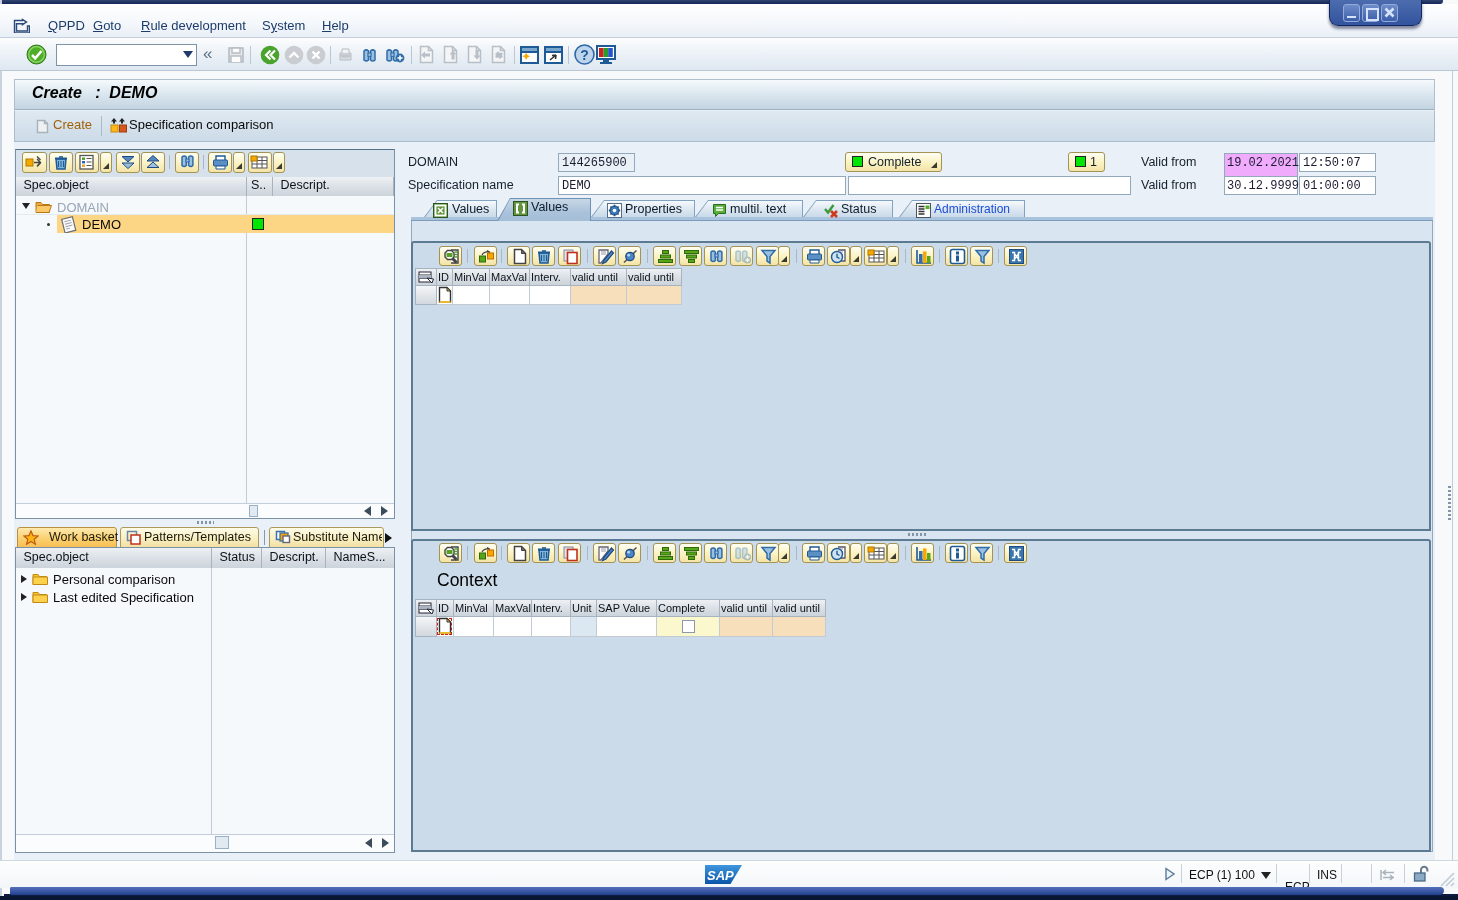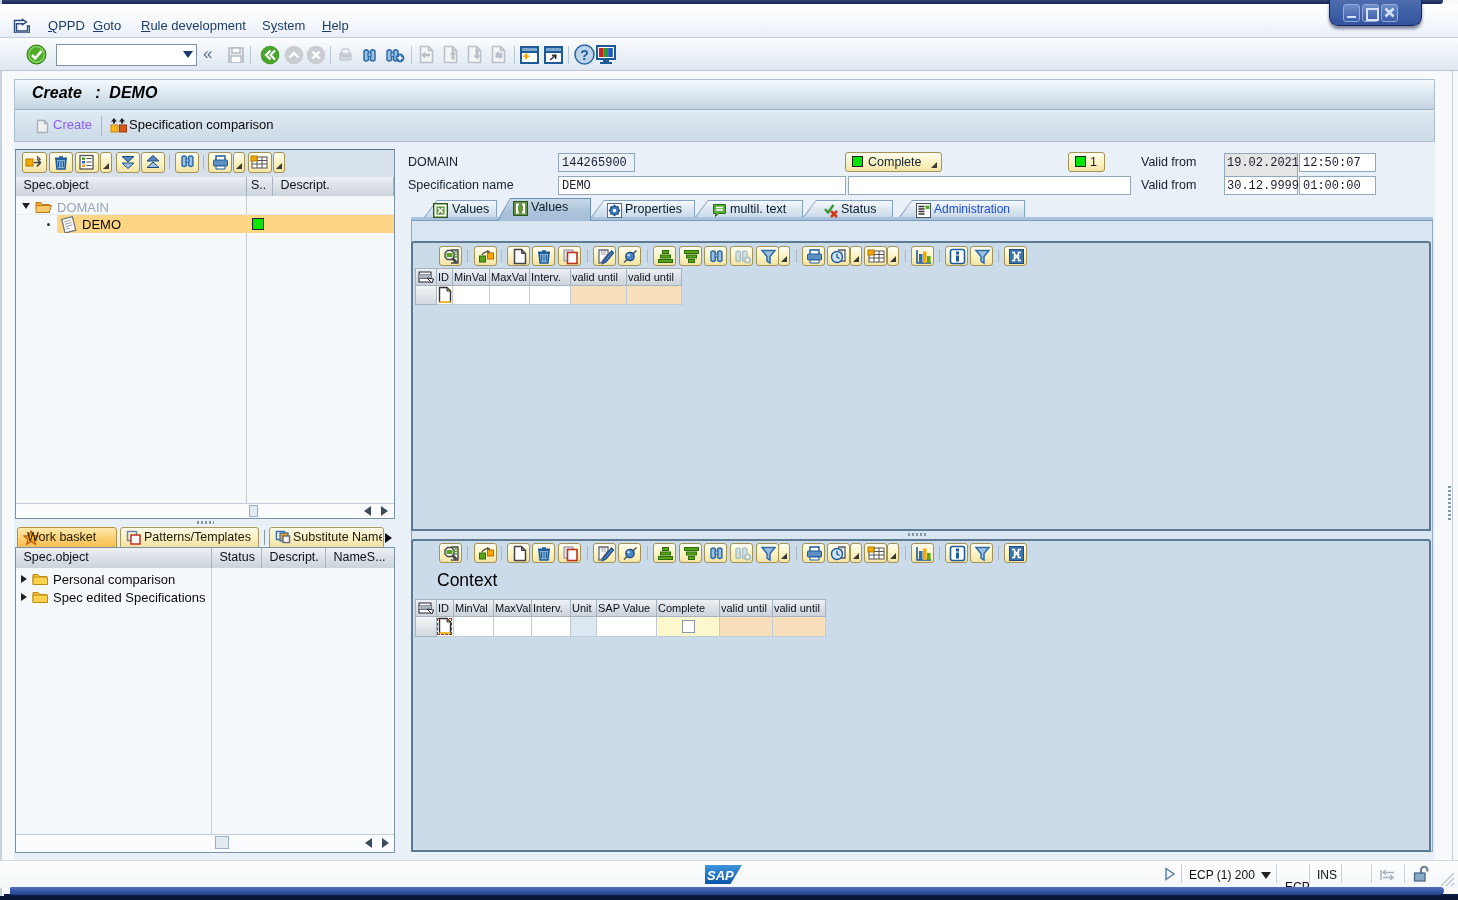--- a/index.html
+++ b/index.html
@@ -136,21 +136,21 @@
     <rect x="4" y="17" width="12" height="2" fill="#1e5a96"></rect>
   </svg>
 
 <div class="ab" style="left:14px;top:79px;width:1421px;height:31px;background:linear-gradient(#f5f9fc,#dde8f0 45%,#c3d4e1);border:1px solid #aebfcf;border-bottom-color:#9db2c2;box-sizing:border-box;"></div>
 <div class="txt" style="left:32px;top:84px;font-size:16px;font-weight:bold;font-style:italic;color:#000;">Create&nbsp;&nbsp;&nbsp;:&nbsp;&nbsp;DEMO</div>
 <div class="ab" style="left:14px;top:110px;width:1421px;height:32px;background:linear-gradient(#dfe9f1,#ccdbe8);border:1px solid #a9bccb;border-top:1px solid #e8f0f6;box-sizing:border-box;"></div>
 <svg class="ab" style="left:36px;top:119px" width="13" height="15">
     <path d="M1.5 1.5 h7 l3 3 v9 h-10 z" fill="#eef0f2" stroke="#a8b2bc" stroke-width="1.4"></path>
     <path d="M8.5 1.5 v3 h3" fill="none" stroke="#a8b2bc" stroke-width="1.4"></path>
   </svg>
-<div class="txt" style="left:53px;top:117px;font-size:13px;color:#8b5cf6;">Create</div>
+<div class="txt" style="left:53px;top:117px;font-size:13px;color:#a16207;">Create</div>
 <div class="sep" style="left:101px;top:116px;height:20px;background:#aab9c6;"></div>
 <svg class="ab" style="left:109px;top:117px" width="19" height="18">
     <path d="M4 1 l3 3.5 h-2 v2 h-2 v-2 h-2 z" fill="#222" transform="translate(1,0)"></path>
     <path d="M12 1 l3 3.5 h-2 v2 h-2 v-2 h-2 z" fill="#222" transform="translate(1,0)"></path>
     <rect x="2" y="8" width="7" height="7" fill="#fcb818" stroke="#c88a10"></rect>
     <rect x="10.5" y="8" width="7" height="7" fill="#d4581c" stroke="#a03c10"></rect>
   </svg>
 <div class="txt" style="left:129px;top:117px;font-size:13px;color:#0a0a0a;">Specification comparison</div>
 
 <div class="ab" style="left:14px;top:142px;width:1421px;height:718px;background:#e9f0f7;"></div>
@@ -246,21 +246,21 @@
 <div class="ab" style="left:249px;top:505px;width:9px;height:12px;background:#e2eaf1;border:1px solid #9ab0c6;box-sizing:border-box;"></div>
 <div class="ab" style="left:364px;top:506px;border-top:5px solid transparent;border-bottom:5px solid transparent;border-right:7px solid #3c4c5c;"></div>
 <div class="ab" style="left:381px;top:506px;border-top:5px solid transparent;border-bottom:5px solid transparent;border-left:7px solid #3c4c5c;"></div>
 
 <div class="ab" style="left:197px;top:521px;width:17px;height:3px;background:repeating-linear-gradient(90deg,#8296a8 0 2px,transparent 2px 4px);"></div>
 
 <div class="ab" style="left:17px;top:527px;width:100px;height:21px;background:linear-gradient(#fee9ae,#fbd071 55%,#f7bf55);border:1px solid #b9913e;border-radius:3px 3px 0 0;box-sizing:border-box;"></div>
 <svg class="ab" style="left:23px;top:530px" width="16" height="15">
     <path d="M8 1 l2 4.6 5 .4 -3.8 3.3 1.2 4.9 L8 11.5 3.6 14.2 4.8 9.3 1 6 l5 -.4 z" fill="#fcb515" stroke="#c05a10" stroke-width="1.2"></path>
   </svg>
-<div class="txt" style="left:27px;top:530px;font-size:12.5px;color:#1a1a0a;">Work basket</div>
+<div class="txt" style="left:49px;top:530px;font-size:12.5px;color:#1a1a0a;">Work basket</div>
 <div class="ab" style="left:120px;top:527px;width:139px;height:21px;background:linear-gradient(#fefbe8,#f9efc2 55%,#f2e0a4);border:1px solid #ab9a5c;border-radius:3px 3px 0 0;box-sizing:border-box;"></div>
 <svg class="ab" style="left:126px;top:530px" width="16" height="15">
     <rect x="1.5" y="1.5" width="9" height="9" fill="none" stroke="#6a88a8" stroke-width="1.5"></rect>
     <rect x="5" y="5" width="9" height="9" fill="#fff" stroke="#c03020" stroke-width="1.5"></rect>
   </svg>
 <div class="txt" style="left:144px;top:530px;font-size:12.5px;color:#1a1a0a;">Patterns/Templates</div>
 <div class="sep" style="left:264px;top:530px;height:15px;background:#8a98a6;"></div>
 <div class="ab" style="left:269px;top:527px;width:115px;height:21px;background:linear-gradient(#fefbe8,#f9efc2 55%,#f2e0a4);border:1px solid #ab9a5c;border-radius:3px 3px 0 0;box-sizing:border-box;overflow:hidden;"></div>
 <svg class="ab" style="left:275px;top:530px" width="17" height="15">
     <rect x="1.5" y="1.5" width="8" height="8" fill="#fff" stroke="#3a70b0" stroke-width="1.5"></rect>
@@ -279,21 +279,21 @@
 <svg class="ab" style="left:32px;top:571px" width="18" height="15">
     <path d="M1 3.5 h5 l1.5 2 h7 v8 h-13.5 z" fill="#fbc125" stroke="#c08a14"></path>
     <path d="M1 6 h14.5 v7.5 h-14.5 z" fill="#fcd14e" stroke="#c08a14"></path>
   </svg>
 <div class="txt" style="left:53px;top:572px;font-size:13px;color:#0a0a0a;">Personal comparison</div>
 <div class="ab" style="left:21px;top:593px;border-top:4.5px solid transparent;border-bottom:4.5px solid transparent;border-left:6px solid #222;"></div>
 <svg class="ab" style="left:32px;top:589px" width="18" height="15">
     <path d="M1 3.5 h5 l1.5 2 h7 v8 h-13.5 z" fill="#fbc125" stroke="#c08a14"></path>
     <path d="M1 6 h14.5 v7.5 h-14.5 z" fill="#fcd14e" stroke="#c08a14"></path>
   </svg>
-<div class="txt" style="left:53px;top:590px;font-size:13px;color:#0a0a0a;">Spec edited Specifications</div>
+<div class="txt" style="left:53px;top:590px;font-size:13px;color:#0a0a0a;">Last edited Specification</div>
 <div class="ab" style="left:16px;top:834px;width:378px;height:18px;background:#fbfcfd;border-top:1px solid #c4cedb;box-sizing:border-box;"></div>
 <div class="ab" style="left:215px;top:836px;width:14px;height:13px;background:#e2eaf1;border:1px solid #9ab0c6;box-sizing:border-box;"></div>
 <div class="ab" style="left:365px;top:838px;border-top:5px solid transparent;border-bottom:5px solid transparent;border-right:7px solid #3c4c5c;"></div>
 <div class="ab" style="left:382px;top:838px;border-top:5px solid transparent;border-bottom:5px solid transparent;border-left:7px solid #3c4c5c;"></div>
 
 <div class="txt" style="left:408px;top:155px;">DOMAIN</div>
 <div class="txt" style="left:408px;top:178px;">Specification name</div>
 <div class="ab mono" style="left:558px;top:153px;width:77px;height:19px;background:#e9f1f7;border:1px solid #93a8ba;box-sizing:border-box;padding:2px 0 0 3px;">144265900</div>
 <div class="ab mono" style="left:558px;top:176px;width:288px;height:19px;background:#fff;border:1px solid #93a8ba;box-sizing:border-box;padding:2px 0 0 3px;">DEMO</div>
 <div class="ab" style="left:848px;top:176px;width:283px;height:19px;background:#fff;border:1px solid #93a8ba;box-sizing:border-box;"></div>
@@ -301,21 +301,21 @@
  <div class="ab" style="left:6px;top:3px;width:11px;height:11px;background:#00e600;border:1px solid #222;box-sizing:border-box;"></div>
  <div class="txt" style="left:22px;top:2px;">Complete</div>
  <div class="ab" style="left:85px;top:9px;border-left:6px solid transparent;border-bottom:6px solid #3a3a30;"></div>
   </div>
 <div class="ab" style="left:1068px;top:152px;width:37px;height:20px;background:linear-gradient(#fffef2,#fbf2c2 55%,#f3e3a6);border:1px solid #a39355;border-radius:3px;box-sizing:border-box;">
  <div class="ab" style="left:6px;top:3px;width:11px;height:11px;background:#00e600;border:1px solid #222;box-sizing:border-box;"></div>
  <div class="txt" style="left:21px;top:2px;">1</div>
   </div>
 <div class="txt" style="left:1141px;top:155px;">Valid from</div>
 <div class="txt" style="left:1141px;top:178px;">Valid from</div>
-<div class="ab mono" style="left:1224px;top:153px;width:74px;height:28px;background:#e5e5e5;border:1px solid #93a8ba;box-sizing:border-box;padding:2px 0 0 2px;">19.02.2021</div>
+<div class="ab mono" style="left:1224px;top:153px;width:74px;height:28px;background:#f0abfc;border:1px solid #93a8ba;box-sizing:border-box;padding:2px 0 0 2px;">19.02.2021</div>
 <div class="ab mono" style="left:1299px;top:153px;width:77px;height:19px;background:#fff;border:1px solid #93a8ba;box-sizing:border-box;padding:2px 0 0 3px;">12:50:07</div>
 <div class="ab mono" style="left:1224px;top:176px;width:74px;height:19px;background:#fff;border:1px solid #93a8ba;box-sizing:border-box;padding:2px 0 0 2px;">30.12.9999</div>
 <div class="ab mono" style="left:1299px;top:176px;width:77px;height:19px;background:#fff;border:1px solid #93a8ba;box-sizing:border-box;padding:2px 0 0 3px;">01:00:00</div>
 
 <div class="ab" style="left:411px;top:217px;width:1022px;height:4px;background:#aac3dd;border-bottom:1px solid #7d9cbc;box-sizing:border-box;"></div>
 <div class="ab" style="left:424px;top:200px;width:73px;height:17px;background:#82a2c2;clip-path:polygon(13px 0,100% 0,100% 100%,0 100%);z-index:3;">
     <div class="ab" style="left:1.2px;top:1px;width:71px;height:16px;background:linear-gradient(#f5f9fc,#dbe6f0 55%,#cadaea);clip-path:polygon(12px 0,100% 0,100% 100%,0 100%);"></div>
   </div>
 <div class="ab" style="left:433px;top:201px;z-index:4;">
     <svg class="ab" style="left:0;top:2px" width="15" height="15">
@@ -741,21 +741,21 @@
         <stop offset="1" stop-color="#0a55a8"></stop>
       </linearGradient>
     </defs>
     <polygon points="0,0 37,0 25.5,19 0,19" fill="url(#sapg)"></polygon>
     <text x="2" y="14.5" font-family="Liberation Sans" font-size="13" font-weight="bold" font-style="italic" fill="#fff">SAP</text>
   </svg>
 <svg class="ab" style="left:1164px;top:867px" width="12" height="14">
     <path d="M2 1.5 v11 l8 -5.5 z" fill="#eef4f8" stroke="#5a7a9a" stroke-width="1.4"></path>
   </svg>
 <div class="sep" style="left:1181px;top:864px;height:19px;background:#c8d0d8;"></div>
-<div class="txt" style="left:1189px;top:868px;font-size:12px;color:#111;">ECP (1) 200</div>
+<div class="txt" style="left:1189px;top:868px;font-size:12px;color:#111;">ECP (1) 100</div>
 <div class="ab" style="left:1261px;top:872px;border-left:5.5px solid transparent;border-right:5.5px solid transparent;border-top:7px solid #222;"></div>
 <div class="sep" style="left:1276px;top:864px;height:19px;background:#c8d0d8;"></div>
 <div class="txt" style="left:1285px;top:868px;font-size:12px;color:#111;margin-top:12px;">ECP</div>
 <div class="sep" style="left:1309px;top:864px;height:19px;background:#c8d0d8;"></div>
 <div class="txt" style="left:1317px;top:868px;font-size:12px;color:#111;">INS</div>
 <div class="sep" style="left:1341px;top:864px;height:19px;background:#c8d0d8;"></div>
 <div class="sep" style="left:1371px;top:864px;height:19px;background:#c8d0d8;"></div>
 <svg class="ab" style="left:1379px;top:869px" width="18" height="12">
     <path d="M4 3.5 h11 m-11 5 h11 M7 1 L4 3.5 7 6 m4 0 l3 2.5 -3 2.5" stroke="#a8b2bc" stroke-width="1.5" fill="none"></path>
     <path d="M2 1 v10" stroke="#a8b2bc" stroke-width="1.5"></path>

